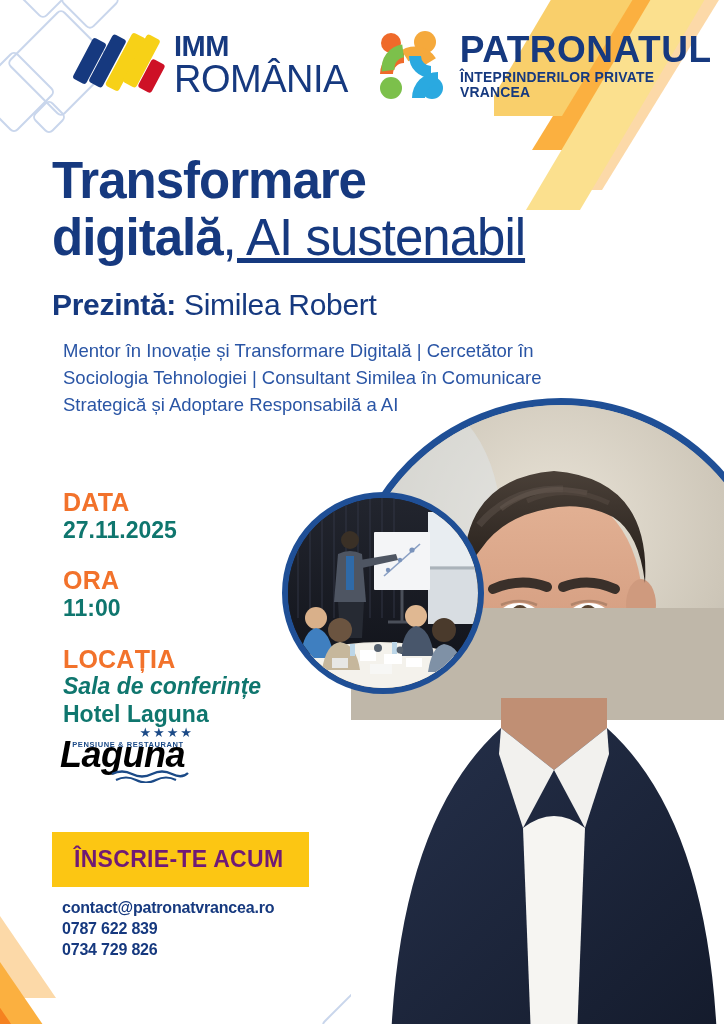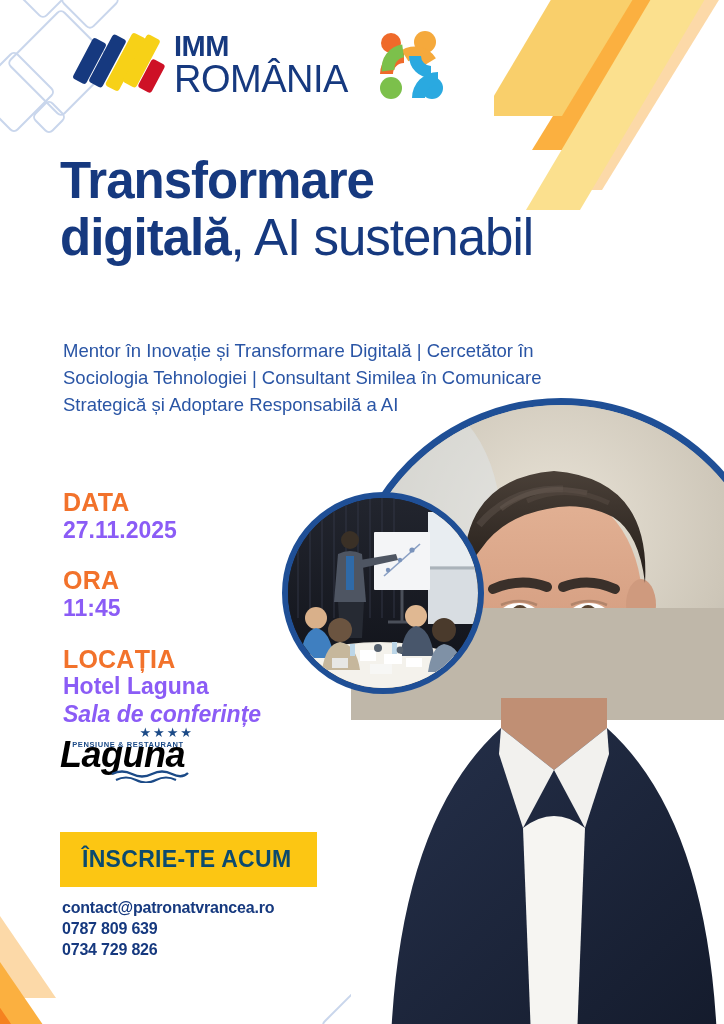--- a/index.html
+++ b/index.html
@@ -108,32 +108,32 @@
     letter-spacing: 0.2px;
     transform: scaleX(0.96);
     transform-origin: left;
     margin-top: 2px;
   }
 
   
   .title-block {
     position: absolute;
     top: 152px;
-    left: 60px;
+    left: 52px;
     width: 600px;
   }
   .title {
     color: #16397f;
     font-size: 51px;
     line-height: 1.12;
     letter-spacing: -1px;
     margin: 0;
   }
   .title .bold { font-weight: bold; }
-  .title .light { font-weight: normal; }
+  .title .light { font-weight: normal; text-decoration: underline; }
 
   .presenter {
     margin-top: 22px;
     color: #16397f;
     font-size: 30px;
     letter-spacing: -0.3px;
   }
   .presenter .lbl { font-weight: bold; }
   .presenter .nm { font-weight: normal; }
 
@@ -157,21 +157,21 @@
   }
   .detail-group { margin-bottom: 22px; }
   .detail-label {
     color: #f2722b;
     font-weight: bold;
     font-size: 25px;
     letter-spacing: 0.2px;
     line-height: 1.15;
   }
   .detail-value {
-    color: #8b5cf6;
+    color: #0f766e;
     font-weight: bold;
     font-size: 23px;
     line-height: 1.2;
   }
   .detail-value.italic { font-style: italic; }
 
   
   .laguna {
     position: absolute;
     top: 726px;
@@ -207,23 +207,23 @@
   }
   .laguna-wave {
     margin-top: -2px;
     padding-left: 50px;
   }
 
   
   .cta {
     position: absolute;
     top: 832px;
-    left: 60px;
+    left: 52px;
     background: #fcc613;
-    color: #0c4a6e;
+    color: #701a75;
     font-weight: bold;
     font-size: 23px;
     letter-spacing: 0.3px;
     padding: 14px 26px 14px 22px;
     border: none;
     cursor: pointer;
     font-family: "Liberation Sans", sans-serif;
     display: block;
   }
 
@@ -342,70 +342,78 @@
           <path d="M 2 44 A 24 24 0 0 1 26 20 L 26 33 A 11 11 0 0 0 15 44 Z" fill="#ef6a2a"></path>
           <circle cx="47" cy="12" r="11" fill="#f5a93c"></circle>
           <path d="M 28 36 A 25 25 0 0 1 53 11 L 53 24 A 12 12 0 0 0 41 36 Z" fill="#f5a93c" transform="rotate(58 40 24)"></path>
           <circle cx="13" cy="58" r="11" fill="#7cc04b"></circle>
           <path d="M 2 40 A 24 24 0 0 1 26 16 L 26 29 A 11 11 0 0 0 15 40 Z" fill="#7cc04b" transform="rotate(-8 14 28)"></path>
           <circle cx="54" cy="58" r="11" fill="#2aa9e0"></circle>
           <path d="M 34 68 A 26 26 0 0 1 60 42 L 60 55 A 13 13 0 0 0 47 68 Z" fill="#2aa9e0"></path>
           <path d="M 31 26 A 22 22 0 0 1 53 48 L 41 48 A 10 10 0 0 0 31 38 Z" fill="#2aa9e0" transform="rotate(180 42 37)"></path>
         </svg>
       </div>
+      <div class="pat-text">
+        <span class="p1">PATRONATUL</span>
+        <span class="p2">ÎNTEPRINDERILOR PRIVATE VRANCEA</span>
+      </div>
     </div>
 
   </div>
 
   <div class="title-block">
     <h1 class="title">
       <span class="bold">Transformare</span><br>
       <span class="bold">digitală</span><span class="light">, AI sustenabil</span>
     </h1>
+    <div class="presenter">
+      <span class="lbl">Prezintă:</span>
+      <span class="nm">Similea Robert</span>
+    </div>
   </div>
 
   <div class="bio">Mentor în Inovație și Transformare Digitală | Cercetător în Sociologia Tehnologiei | Consultant Similea în Comunicare Strategică și Adoptare Responsabilă a AI</div>
 
   <div class="details">
 
     <div class="detail-group">
       <div class="detail-label">DATA</div>
       <div class="detail-value">27.11.2025</div>
     </div>
 
     <div class="detail-group">
       <div class="detail-label">ORA</div>
-      <div class="detail-value">11:45</div>
+      <div class="detail-value">11:00</div>
     </div>
 
     <div class="detail-group">
       <div class="detail-label">LOCAȚIA</div>
+      <div class="detail-value italic">Sala de conferințe</div>
       <div class="detail-value">Hotel Laguna</div>
-      <div class="detail-value italic">Sala de conferințe</div>
     </div>
 
   </div>
 
   <div class="laguna">
     <div class="laguna-stars">★★★★</div>
     <div class="laguna-sub">PENSIUNE &amp; RESTAURANT</div>
     <div class="laguna-name">Laguna</div>
     <div class="laguna-wave">
       <svg width="80" height="14" viewBox="0 0 80 14">
         <path d="M 2 5 Q 12 0 22 5 T 42 5 T 62 5 T 78 4" stroke="#1b4a87" stroke-width="2.4" fill="none"></path>
         <path d="M 6 11 Q 16 6 26 11 T 46 11 T 66 11" stroke="#1b4a87" stroke-width="2.2" fill="none"></path>
       </svg>
     </div>
   </div>
 
   <button class="cta">ÎNSCRIE-TE ACUM</button>
 
   <div class="contact">
     <div>contact@patronatvrancea.ro</div>
-    <div>0787 809 639</div>
+    <div>0787 622 839</div>
     <div>0734 729 826</div>
   </div>
 
   <div class="portrait-wrap">
 
     <div class="portrait">
       <svg width="406" height="406" viewBox="0 0 406 406">
         <defs>
           <radialGradient id="bgp" cx="50%" cy="30%" r="80%">
             <stop offset="0%" stop-color="#e9e3d7"></stop>

